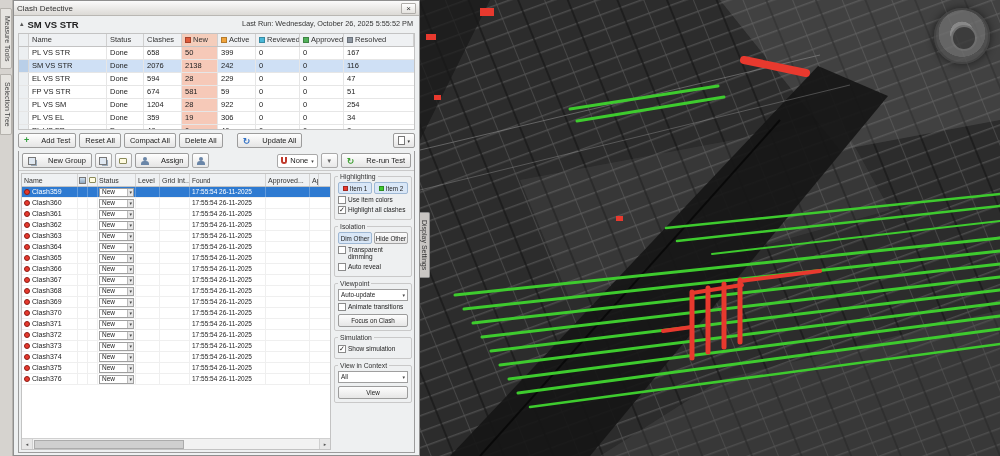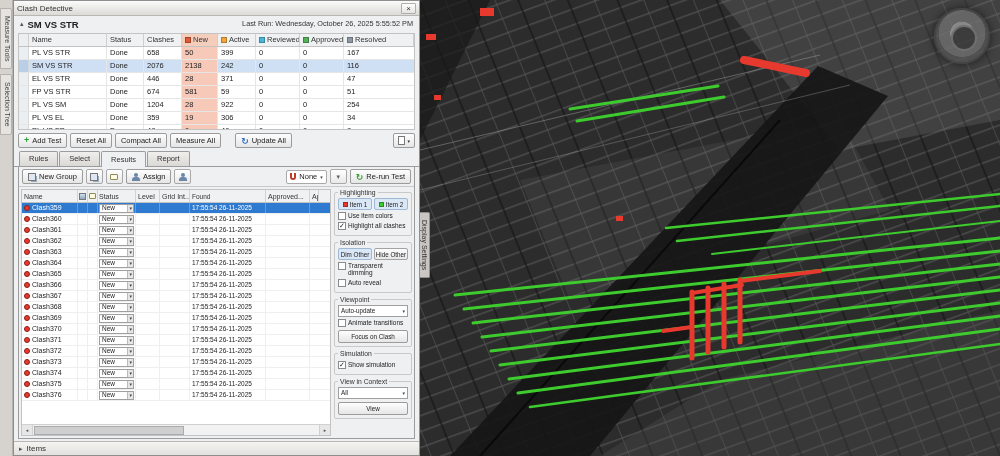--- a/index.html
+++ b/index.html
@@ -33,21 +33,21 @@
 .t-c1{width:78px;flex:none}.t-c2{width:37px;flex:none}.t-c3{width:38px;flex:none}.t-c4{width:36px;flex:none}
 .t-c5{width:38px;flex:none}.t-c6{width:44px;flex:none}.t-c7{width:44px;flex:none}.t-c8{flex:1;border-right:none}
 .t-row.selected .t-cell{background:#cfe0f5}
 .t-row.selected .t-c0{background:#b9cfe8}
 .t-cell.newcell{background:var(--new-cell) !important}
 .t-head .t-c4{background:#f4cdbb}
 .chip{display:inline-block;width:6px;height:6px;margin-right:2px;vertical-align:middle;border:1px solid rgba(0,0,0,.25)}
 
 
 .actions{display:flex;align-items:center;gap:3px;padding:3px 4px;flex:none}
-.btn{display:inline-flex;align-items:center;gap:3px;background:linear-gradient(#fefefe,#e5e5e5);border:1px solid #9c9c9c;border-radius:2px;padding:1px 5px;font-size:7.5px;height:15px;color:#222;white-space:nowrap}
+.btn{display:inline-flex;align-items:center;gap:12px;background:linear-gradient(#fefefe,#e5e5e5);border:1px solid #9c9c9c;border-radius:2px;padding:1px 5px;font-size:7.5px;height:15px;color:#222;white-space:nowrap}
 .icon-plus{color:#2e9e3a;font-weight:bold;font-size:9px;line-height:7px}
 .icon-plus::after{content:"+"}
 .icon-refresh{color:#2f6fc4;font-weight:bold;font-size:9px;line-height:8px}
 .icon-refresh::after{content:"↻"}
 .icon-refresh-green{color:#3a9e2e;font-weight:bold;font-size:9px;line-height:8px}
 .icon-refresh-green::after{content:"↻"}
 .gap8{width:8px}
 .export-btn{margin-left:auto;display:inline-flex;align-items:center;gap:2px;background:linear-gradient(#fefefe,#e5e5e5);border:1px solid #9c9c9c;border-radius:2px;height:15px;padding:0 4px}
 .icon-sheet{display:inline-block;width:7px;height:9px;background:#fff;border:1px solid #777}
 .icon-dd-arrow{font-size:5px;color:#333}
@@ -194,23 +194,23 @@
             <div class="t-cell t-c4 newcell">2138</div>
             <div class="t-cell t-c5">242</div>
             <div class="t-cell t-c6">0</div>
             <div class="t-cell t-c7">0</div>
             <div class="t-cell t-c8">116</div>
           </div>
           <div class="t-row">
             <div class="t-cell t-c0"></div>
             <div class="t-cell t-c1">EL VS STR</div>
             <div class="t-cell t-c2">Done</div>
-            <div class="t-cell t-c3">446</div>
+            <div class="t-cell t-c3">594</div>
             <div class="t-cell t-c4 newcell">28</div>
-            <div class="t-cell t-c5">371</div>
+            <div class="t-cell t-c5">229</div>
             <div class="t-cell t-c6">0</div>
             <div class="t-cell t-c7">0</div>
             <div class="t-cell t-c8">47</div>
           </div>
           <div class="t-row">
             <div class="t-cell t-c0"></div>
             <div class="t-cell t-c1">FP VS STR</div>
             <div class="t-cell t-c2">Done</div>
             <div class="t-cell t-c3">674</div>
             <div class="t-cell t-c4 newcell">581</div>
@@ -260,39 +260,33 @@
           <span class="icon-plus"></span>
           <span>Add Test</span>
         </span>
       <span class="btn">
           <span>Reset All</span>
         </span>
       <span class="btn">
           <span>Compact All</span>
         </span>
       <span class="btn">
-          <span>Measure All</span>
+          <span>Delete All</span>
         </span>
       <span class="gap8"></span>
       <span class="btn">
           <span class="icon-refresh"></span>
           <span>Update All</span>
         </span>
       <span class="export-btn">
           <span class="icon-sheet"></span>
           <span class="icon-dd-arrow"></span>
         </span>
     </div>
 
-    <div class="tabstrip">
-      <span class="tab">Rules</span>
-      <span class="tab">Select</span>
-      <span class="tab active">Results</span>
-      <span class="tab">Report</span>
-    </div>
 
     <div class="results-box">
 
       <div class="res-toolbar">
         <span class="btn">
             <span class="icon-group"></span>
             <span>New Group</span>
           </span>
         <span class="iconbtn">
             <span class="icon-group"></span>
@@ -778,24 +772,20 @@
               <span>All</span>
                 <span class="dd-arrow"></span>
             </div>
             <span class="smallbtn">View</span>
           </fieldset>
 
         </div>
       </div>
     </div>
 
-    <div class="items-bar">
-      <span class="items-icon"></span>
-      <span>Items</span>
-    </div>
   </div>
 
   <div class="viewport">
     <svg width="580" height="456" viewBox="0 0 580 456">
       <defs>
         <pattern id="beamsA" width="15" height="15" patternUnits="userSpaceOnUse" patternTransform="rotate(-20)">
           <rect width="15" height="15" fill="#2c2c2c"></rect>
           <rect width="15" height="1.5" fill="#4b4b4b"></rect>
         </pattern>
         <pattern id="beamsB" width="46" height="46" patternUnits="userSpaceOnUse" patternTransform="rotate(68)">

